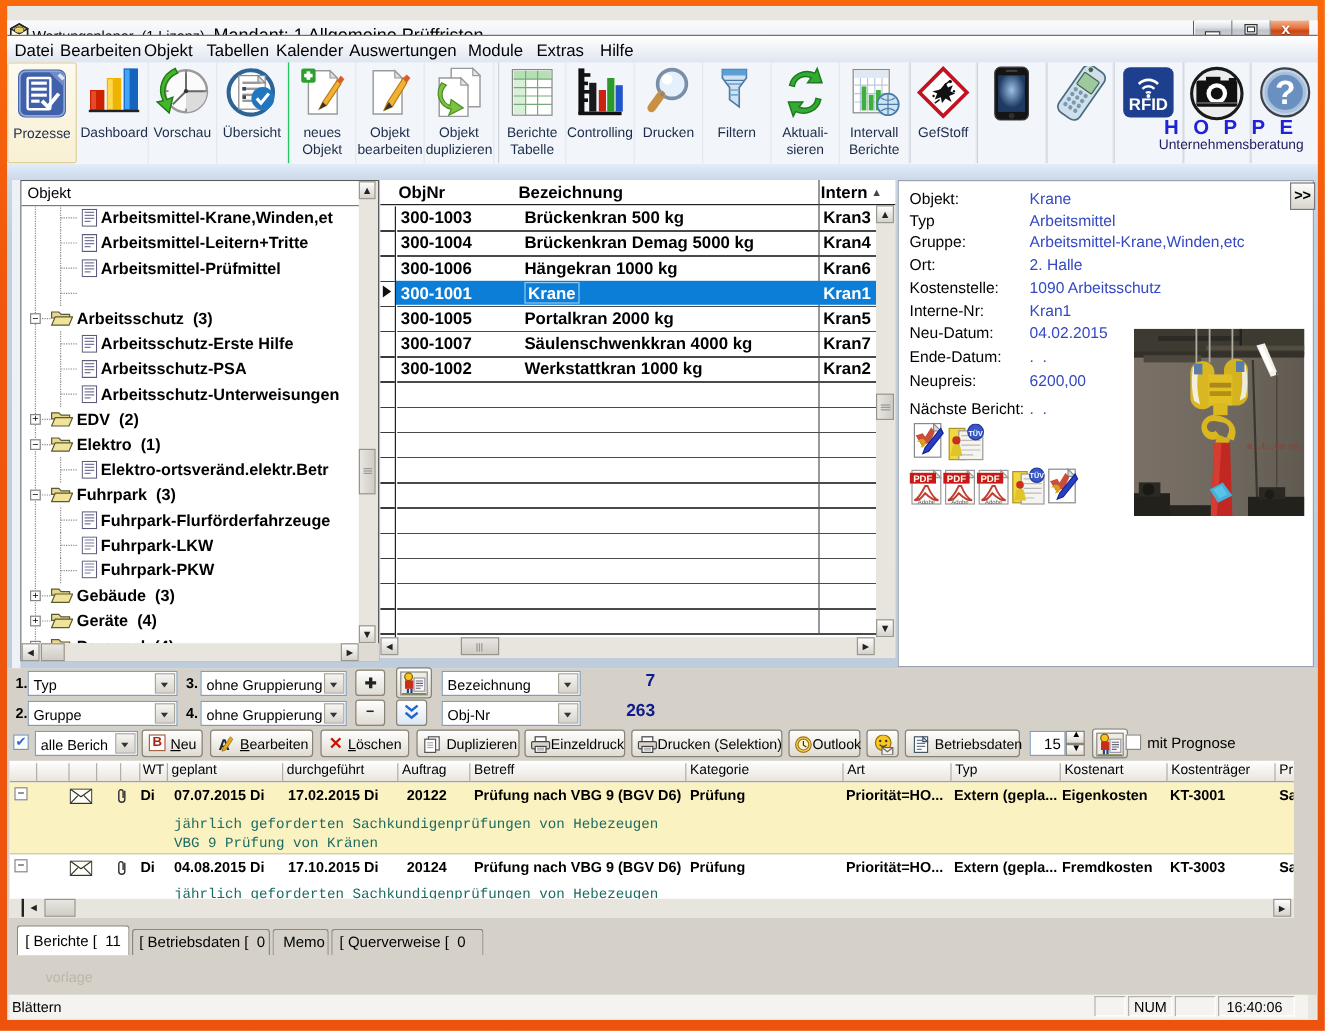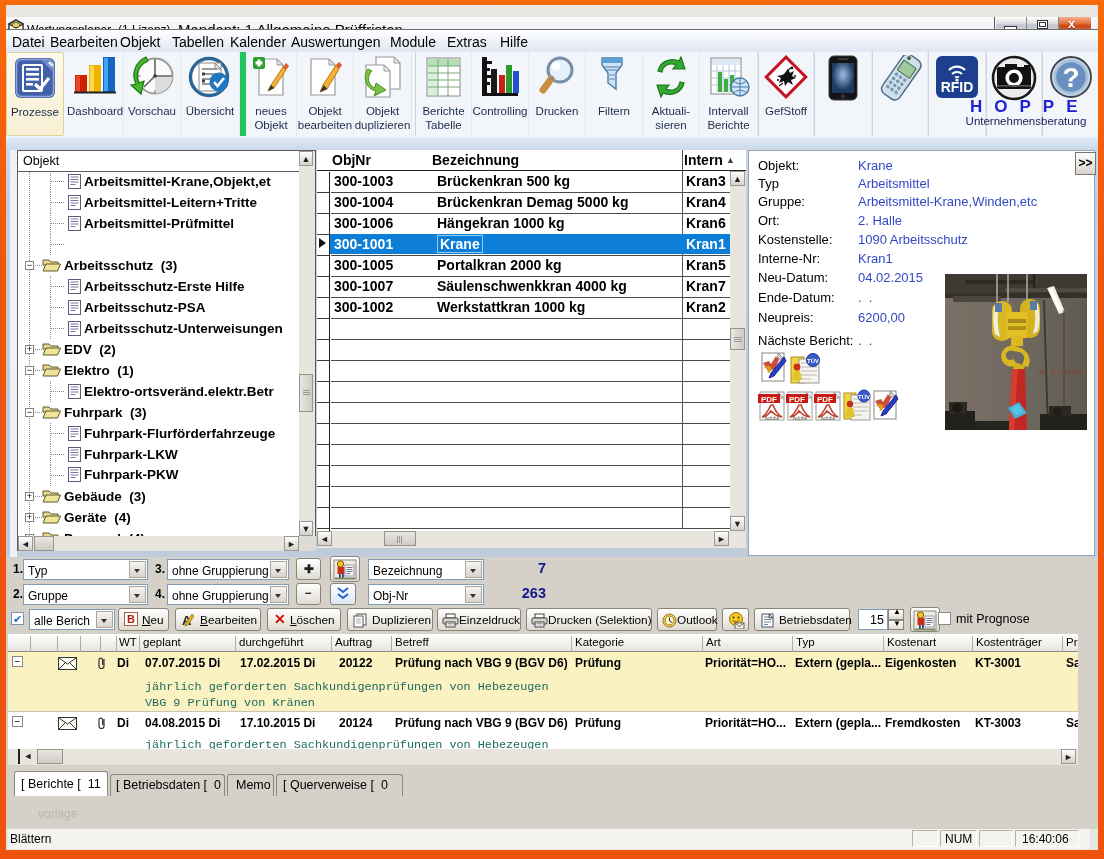--- a/index.html
+++ b/index.html
@@ -128,21 +128,21 @@
         <rect x="15" y="18" width="15" height="2" fill="#999"></rect>
         <rect x="15" y="23" width="15" height="2" fill="#999"></rect>
         <rect x="15" y="28" width="10" height="2" fill="#999"></rect>
         <rect x="15" y="17.5" width="3" height="3" fill="#444"></rect>
         <rect x="15" y="24.5" width="3" height="3" fill="#444"></rect>
         <circle cx="32" cy="27" r="9.5" fill="#2176c0"></circle>
         <path d="M27 27 l3.5 4 6.5-8" fill="none" stroke="#fff" stroke-width="2.6"></path>
       </svg>
 <div class="lab">Übersicht</div>
     </div>
-<div class="tc" style="left:234px;width:57px;border-left:6px solid #22c55e">
+<div class="tc" style="left:234px;width:57px;border-left:1px solid #22c55e">
 <svg width="44" height="44" viewBox="0 0 44 44">
         <path d="M10 4 H28 L34 10 V40 H10 Z" fill="#fff" stroke="#9a9a9a" stroke-width="1.2"></path>
         <path d="M28 4 l6 6 h-6 Z" fill="#e0e0e0" stroke="#9a9a9a"></path>
         <rect x="4" y="2" width="12" height="12" rx="2" fill="#2ca02c"></rect>
         <rect x="6.5" y="6.5" width="7" height="3" fill="#fff"></rect>
         <rect x="8.5" y="4.5" width="3" height="7" fill="#fff"></rect>
         <path d="M34 12 L22 30 l-3 6 6-3 L37 15 Z" fill="#f2b134" stroke="#b87d10" stroke-width="1"></path>
         <path d="M34 12 l3 3 3-4 -3-3 Z" fill="#e05a2b"></path>
         <path d="M19 36 l6-3 -3-3 Z" fill="#333"></path>
       </svg>
@@ -318,21 +318,21 @@
   </div>
 <div class="a" id="treebody" style="left:18px;top:172px;width:281px;height:364px;overflow:hidden;background:#fff">
 <div style="position:absolute;left:11px;top:0;width:1px;height:367px;border-left:1px dotted #8a8a8a"></div>
 <div style="position:absolute;left:32px;top:-1px;width:1px;height:21px;border-left:1px dotted #8a8a8a"></div>
 <div style="position:absolute;left:33px;top:9px;width:13px;height:1px;border-top:1px dotted #8a8a8a"></div>
 <div class="trow" style="top:-1px">
       <svg width="13" height="15" viewBox="0 0 13 15" style="position:absolute;left:50px;top:3px">
         <rect x="0.5" y="0.5" width="12" height="14" fill="#fff" stroke="#5a5a7a"></rect>
         <path d="M2.5 3 h8 M2.5 5.5 h8 M2.5 8 h8 M2.5 10.5 h5" stroke="#7a7aa0" stroke-width="1"></path>
       </svg>
-      <span class="t" style="left:66px">Arbeitsmittel-Krane,Objekt,et</span>
+      <span class="t" style="left:66px">Arbeitsmittel-Krane,Winden,et</span>
     </div>
 <div style="position:absolute;left:32px;top:20px;width:1px;height:21px;border-left:1px dotted #8a8a8a"></div>
 <div style="position:absolute;left:33px;top:30px;width:13px;height:1px;border-top:1px dotted #8a8a8a"></div>
 <div class="trow" style="top:20px">
       <svg width="13" height="15" viewBox="0 0 13 15" style="position:absolute;left:50px;top:3px">
         <rect x="0.5" y="0.5" width="12" height="14" fill="#fff" stroke="#5a5a7a"></rect>
         <path d="M2.5 3 h8 M2.5 5.5 h8 M2.5 8 h8 M2.5 10.5 h5" stroke="#7a7aa0" stroke-width="1"></path>
       </svg>
       <span class="t" style="left:66px">Arbeitsmittel-Leitern+Tritte</span>
     </div>

